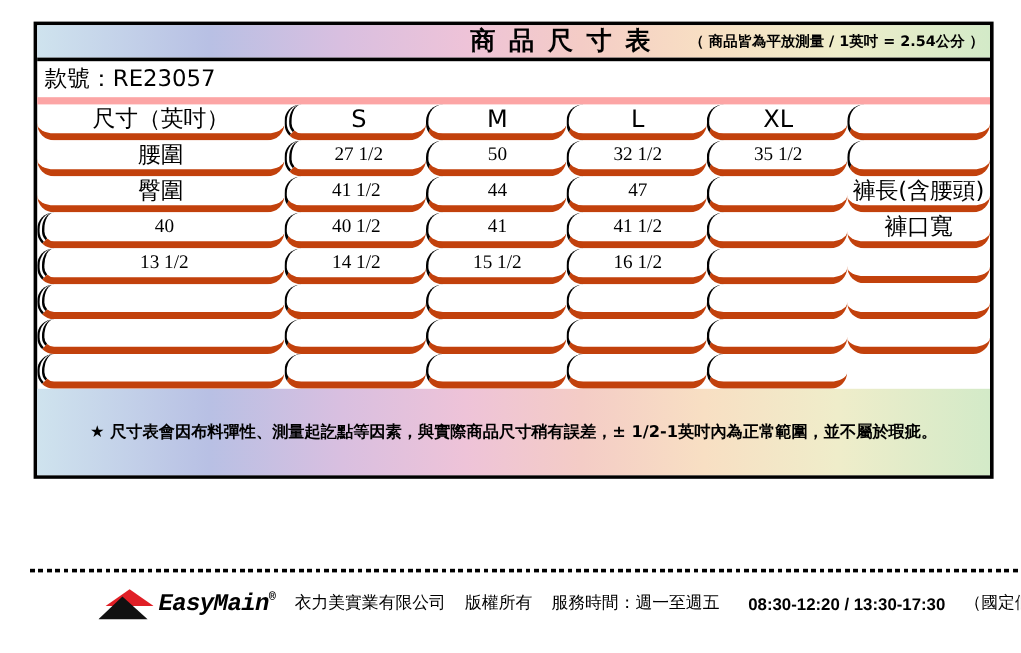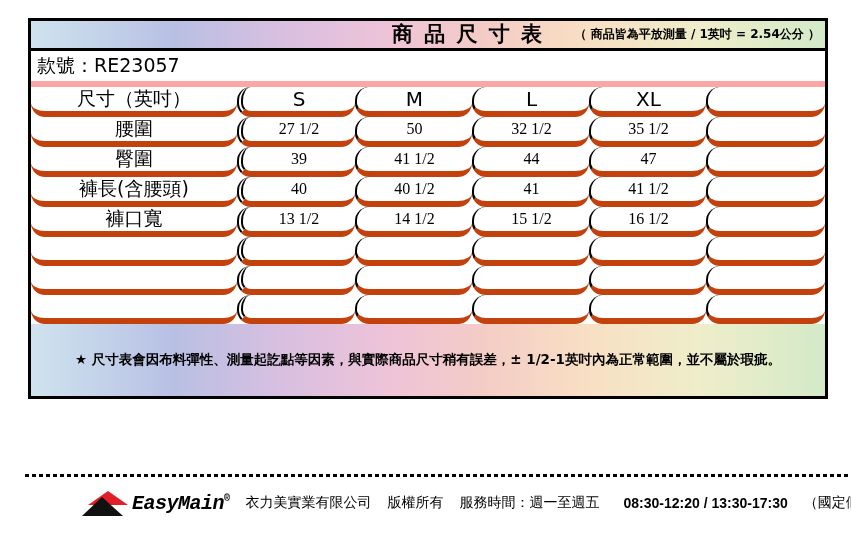--- a/index.html
+++ b/index.html
@@ -73,21 +73,20 @@
       <div class="c hdr"></div>
 
       <div class="c first lab">腰圍</div>
       <div class="c dbl val">27 1/2</div>
       <div class="c val">50</div>
       <div class="c val">32 1/2</div>
       <div class="c val">35 1/2</div>
       <div class="c val"></div>
 
       <div class="c first lab">臀圍</div>
-      <div class="c dbl val">39</div>
       <div class="c val">41 1/2</div>
       <div class="c val">44</div>
       <div class="c val">47</div>
       <div class="c val"></div>
 
       <div class="c first lab">褲長(含腰頭)</div>
       <div class="c dbl val">40</div>
       <div class="c val">40 1/2</div>
       <div class="c val">41</div>
       <div class="c val">41 1/2</div>

